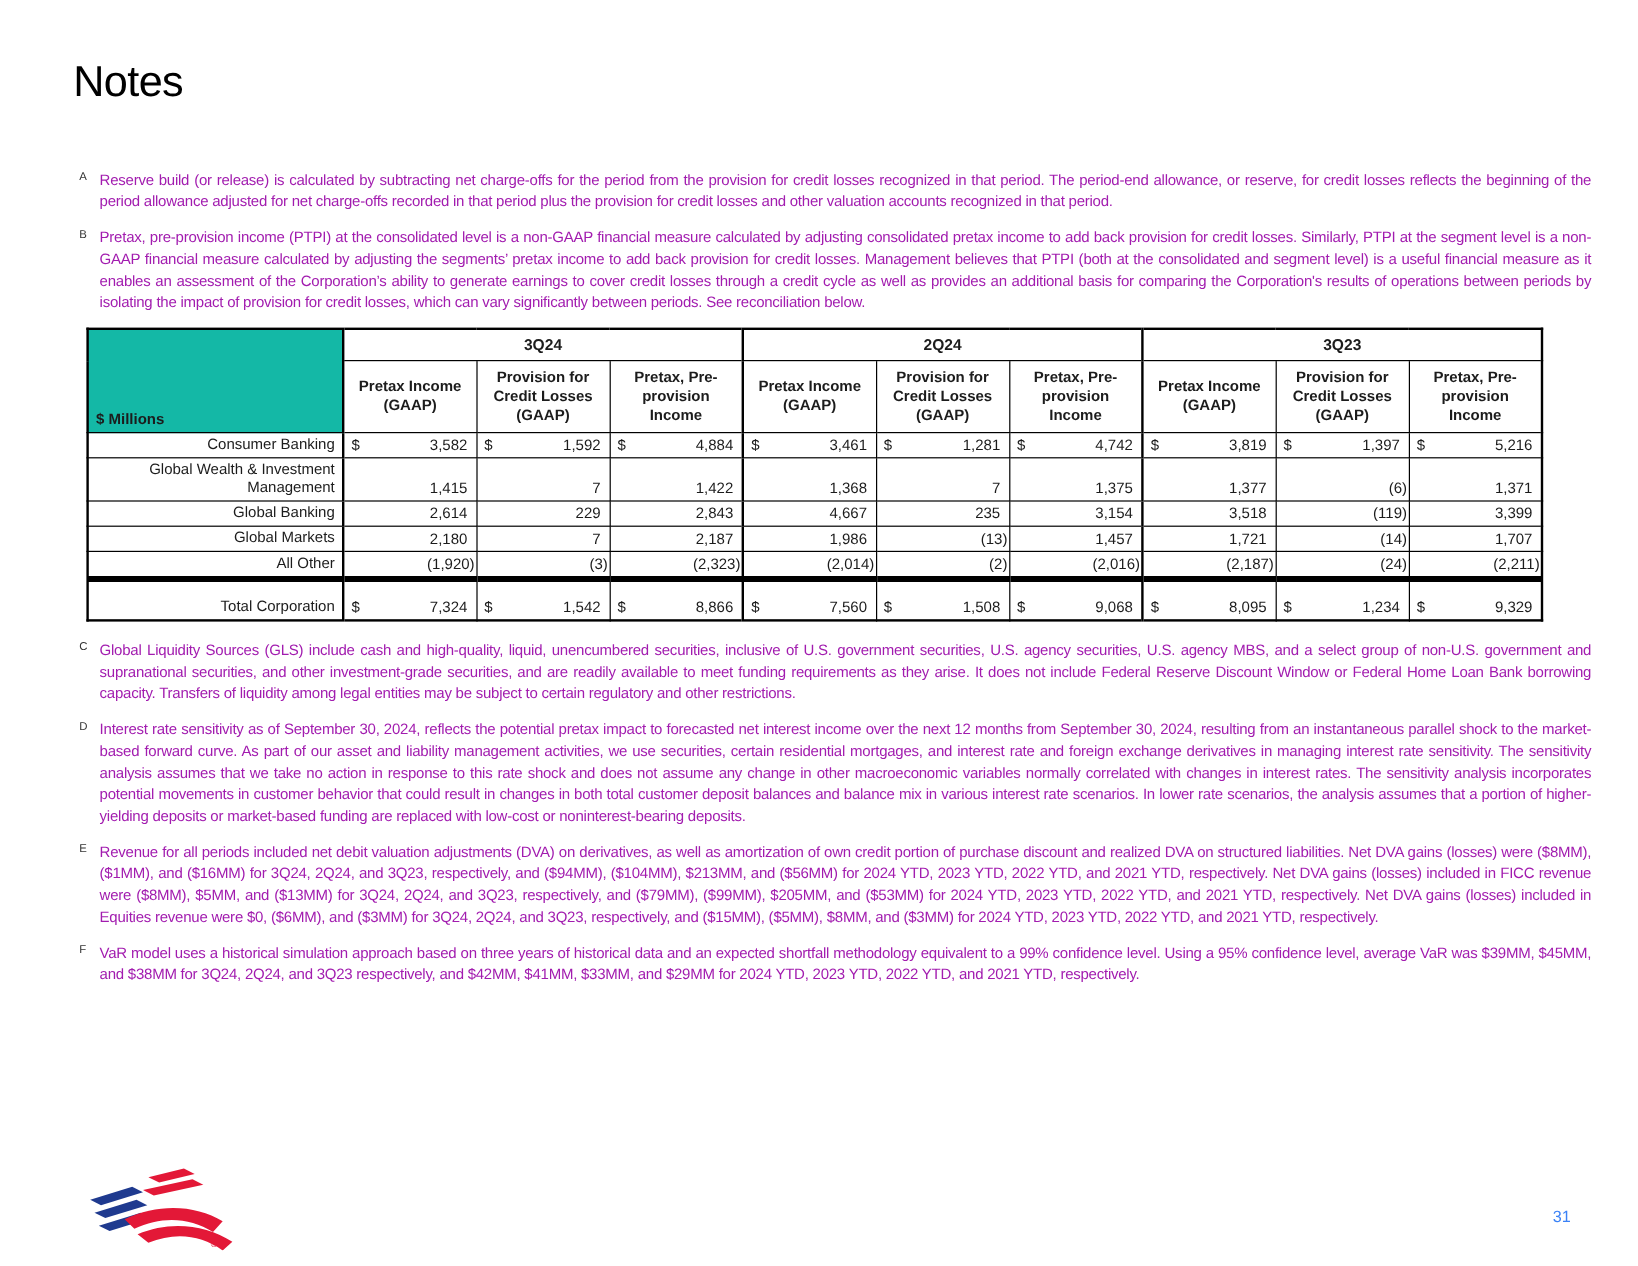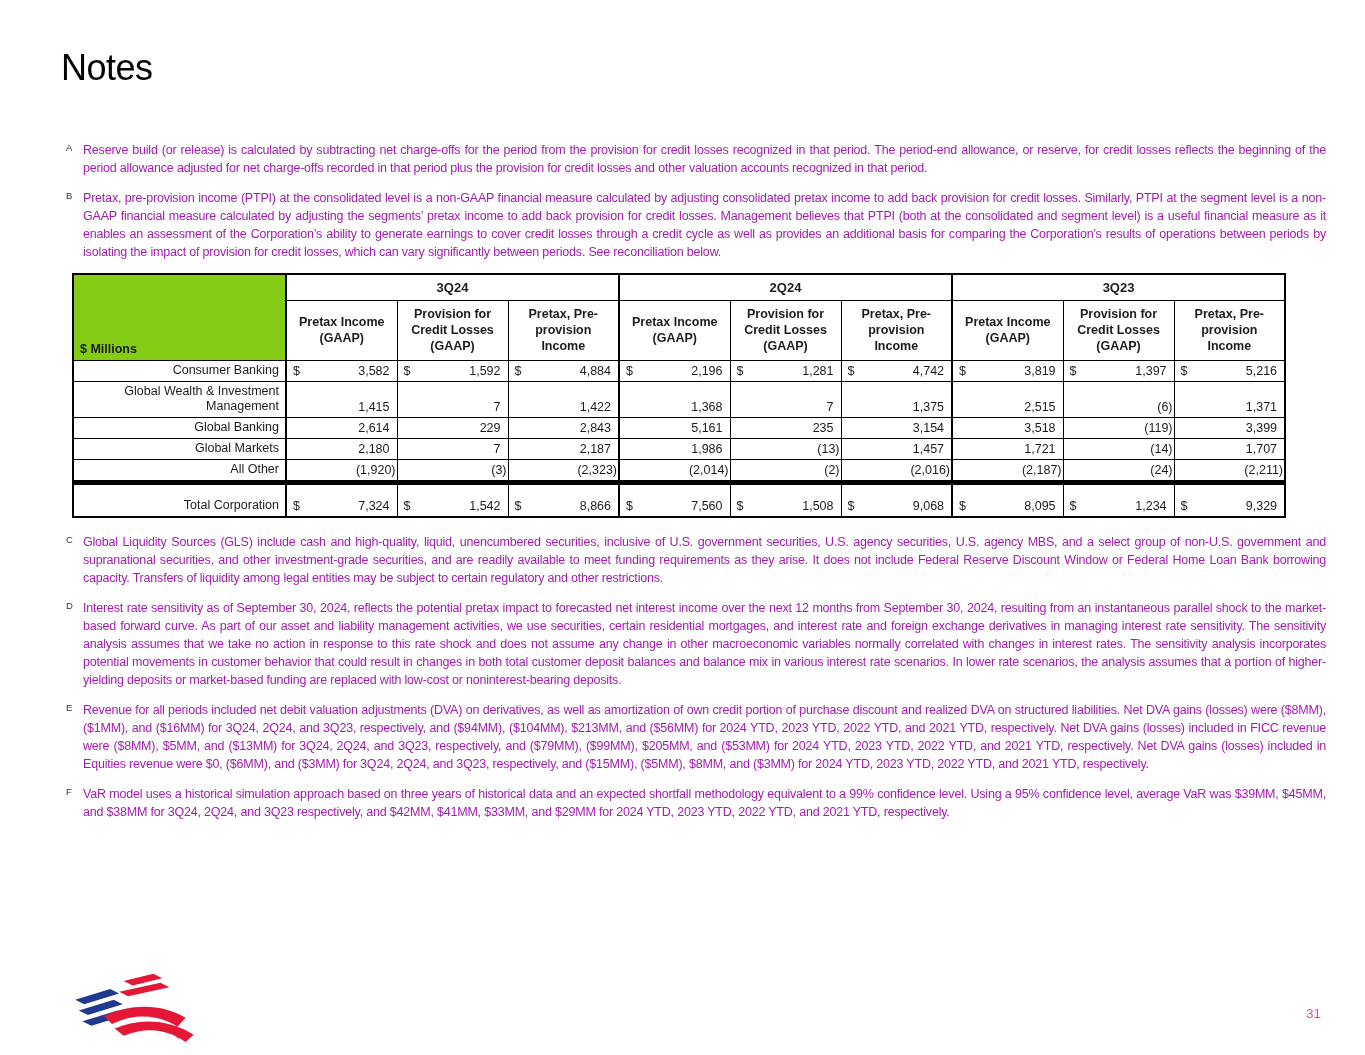--- a/index.html
+++ b/index.html
@@ -33,21 +33,21 @@
     border-collapse:collapse; table-layout:fixed;
     width:1213px; border:2px solid #000;
   }
   .tbl th, .tbl td { border:1px solid #000; }
   .group-start { border-left:2px solid #000 !important;margin-left:16px; }
 
   .label-head {
     vertical-align:bottom; text-align:left;
     font-weight:bold; font-size:12.5px;
     padding:4px 6px; border-right:2px solid #000 !important;
-    background:#84cc16;
+    background:#14b8a6;
   }
   .qtr-head {
     font-weight:bold; font-size:13px; text-align:center;
     padding:4px 0; height:17px;
   }
   .sub-head {
     font-weight:bold; font-size:12.5px; text-align:center;
     padding:5px 4px 6px; line-height:16px;
     border-bottom:2px solid #000;
   }
@@ -58,21 +58,21 @@
     text-align:right; padding:2px 6px 3px;
     border-right:2px solid #000 !important; line-height:15px;
   }
   .val-cell { padding:2px 0 3px; }
   .cellflex { display:flex; justify-content:space-between; align-items:flex-end; padding:0 7px 0 6px; }
   .dollar { min-width:8px; }
   .num.neg { margin-right:-6px; }
   .total-row td { border-top:5px solid #000 !important; height:24px; padding-top:4px; }
 
   .logo { position:absolute; left:62px; top:972px; }
-  .page-num { position:absolute; right:44px; top:1006px; font-size:13.5px; color:#ec4899; }
+  .page-num { position:absolute; right:56px; top:1006px; font-size:13.5px; color:#3b82f6; }
 </style>
 </head>
 <body>
 
 <div class="page">
 
   <h1 class="title">Notes</h1>
 
   <div class="note">
     <span class="note-letter">A</span>
@@ -134,21 +134,21 @@
             </td>
             <td class="val-cell">
               <div class="cellflex">
                 <span class="dollar">$</span>
                 <span class="num">4,884</span>
               </div>
             </td>
             <td class="val-cell group-start">
               <div class="cellflex">
                 <span class="dollar">$</span>
-                <span class="num">2,196</span>
+                <span class="num">3,461</span>
               </div>
             </td>
             <td class="val-cell">
               <div class="cellflex">
                 <span class="dollar">$</span>
                 <span class="num">1,281</span>
               </div>
             </td>
             <td class="val-cell">
               <div class="cellflex">
@@ -209,21 +209,21 @@
             </td>
             <td class="val-cell">
               <div class="cellflex">
                 <span class="dollar"></span>
                 <span class="num">1,375</span>
               </div>
             </td>
             <td class="val-cell group-start">
               <div class="cellflex">
                 <span class="dollar"></span>
-                <span class="num">2,515</span>
+                <span class="num">1,377</span>
               </div>
             </td>
             <td class="val-cell">
               <div class="cellflex">
                 <span class="dollar"></span>
                 <span class="num neg">(6)</span>
               </div>
             </td>
             <td class="val-cell">
               <div class="cellflex">
@@ -248,21 +248,21 @@
             </td>
             <td class="val-cell">
               <div class="cellflex">
                 <span class="dollar"></span>
                 <span class="num">2,843</span>
               </div>
             </td>
             <td class="val-cell group-start">
               <div class="cellflex">
                 <span class="dollar"></span>
-                <span class="num">5,161</span>
+                <span class="num">4,667</span>
               </div>
             </td>
             <td class="val-cell">
               <div class="cellflex">
                 <span class="dollar"></span>
                 <span class="num">235</span>
               </div>
             </td>
             <td class="val-cell">
               <div class="cellflex">

